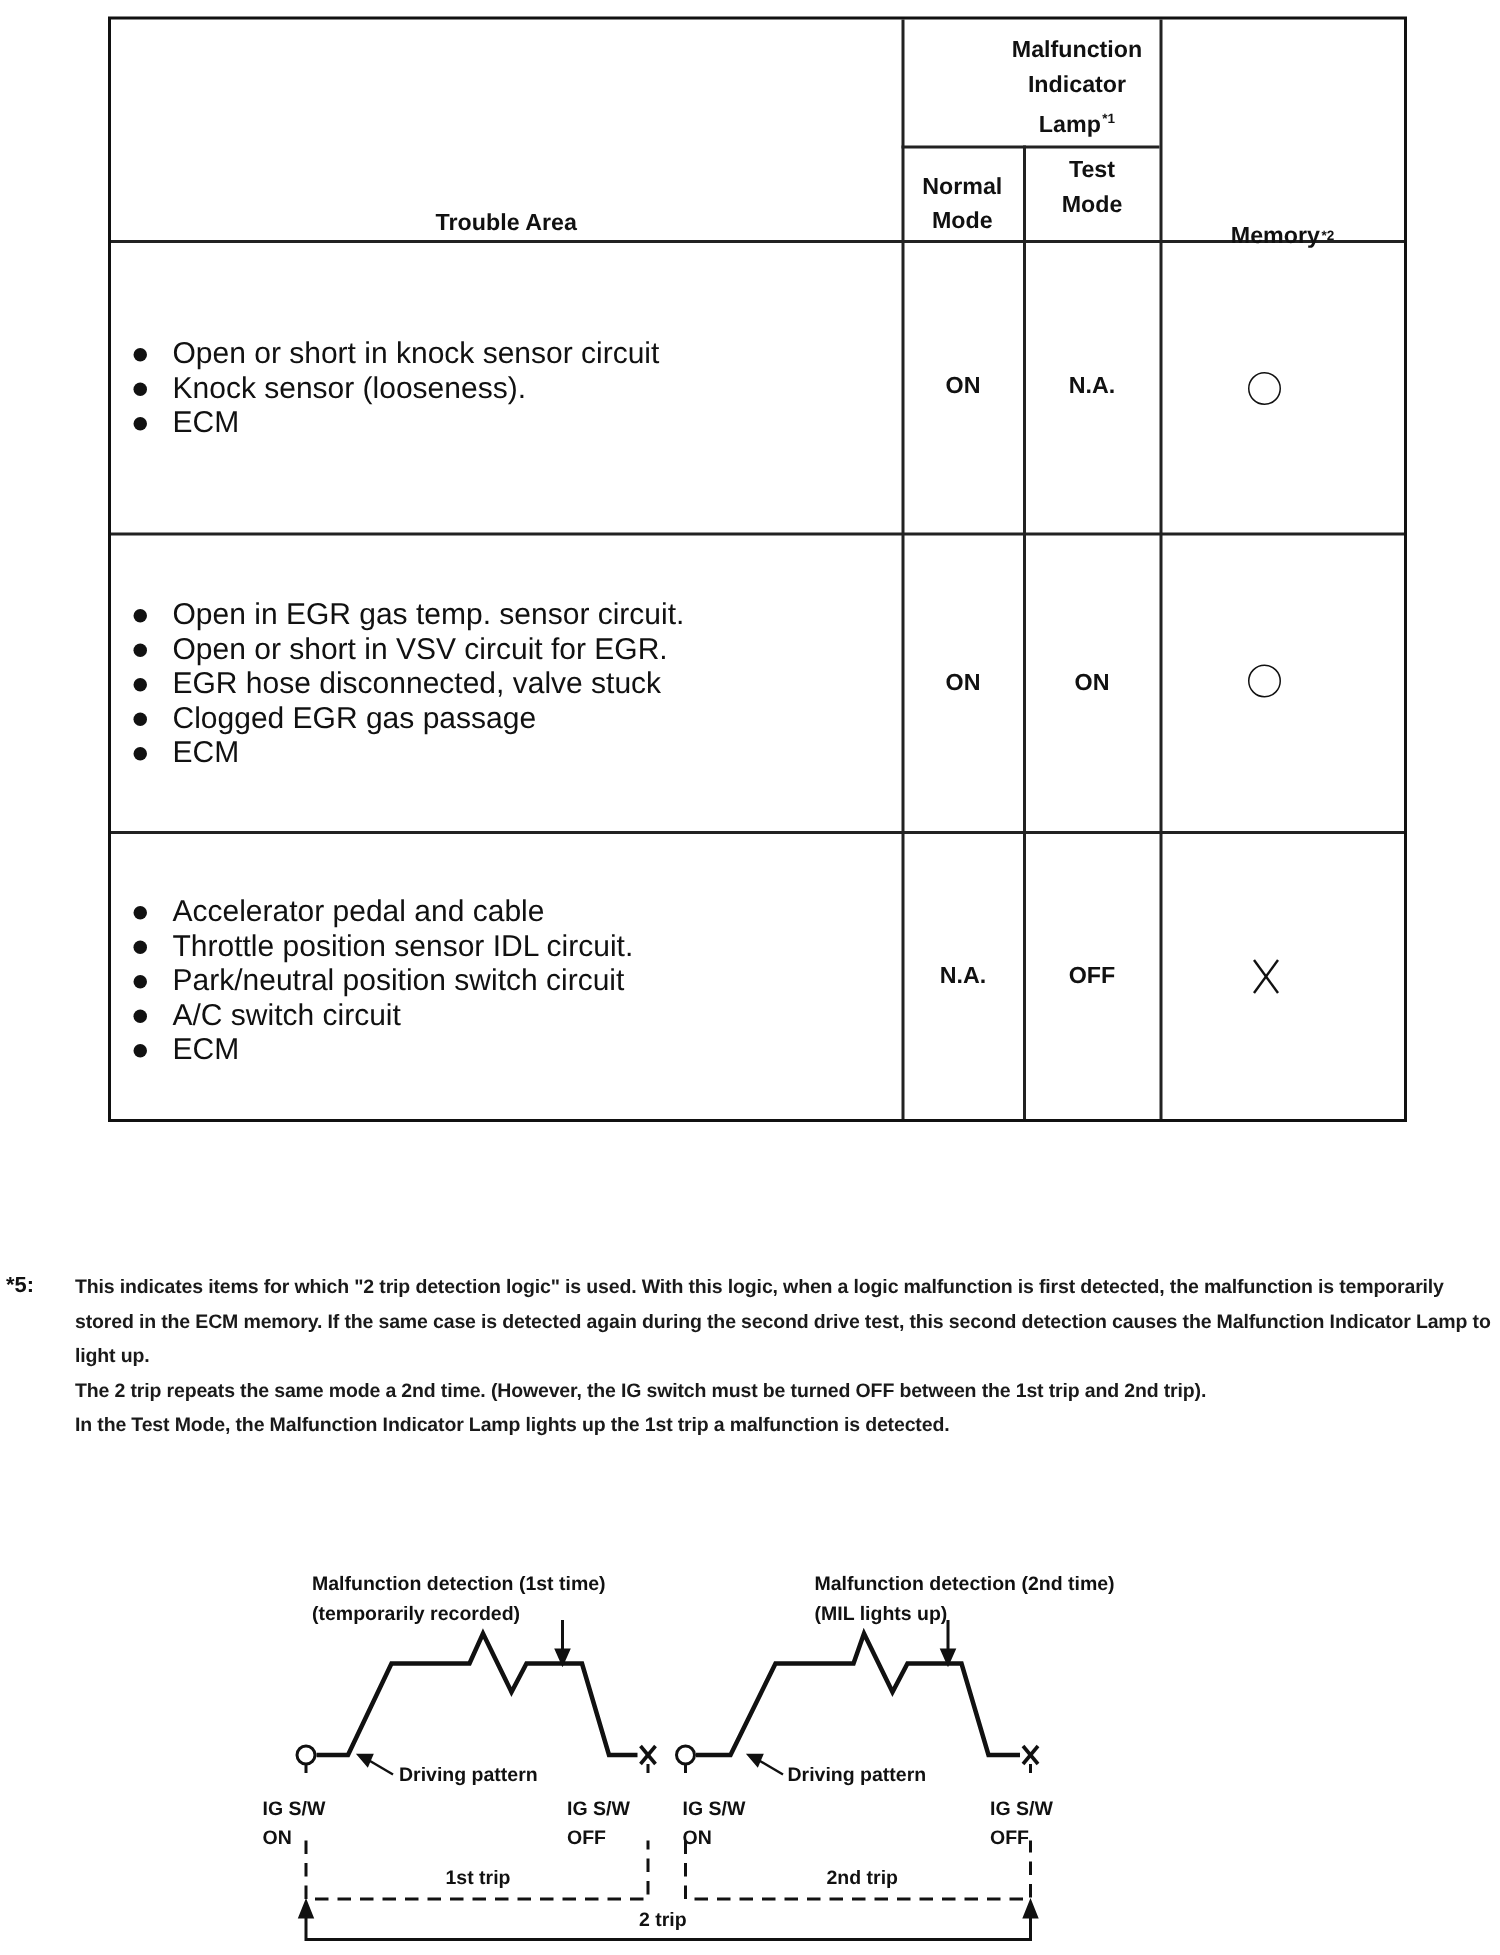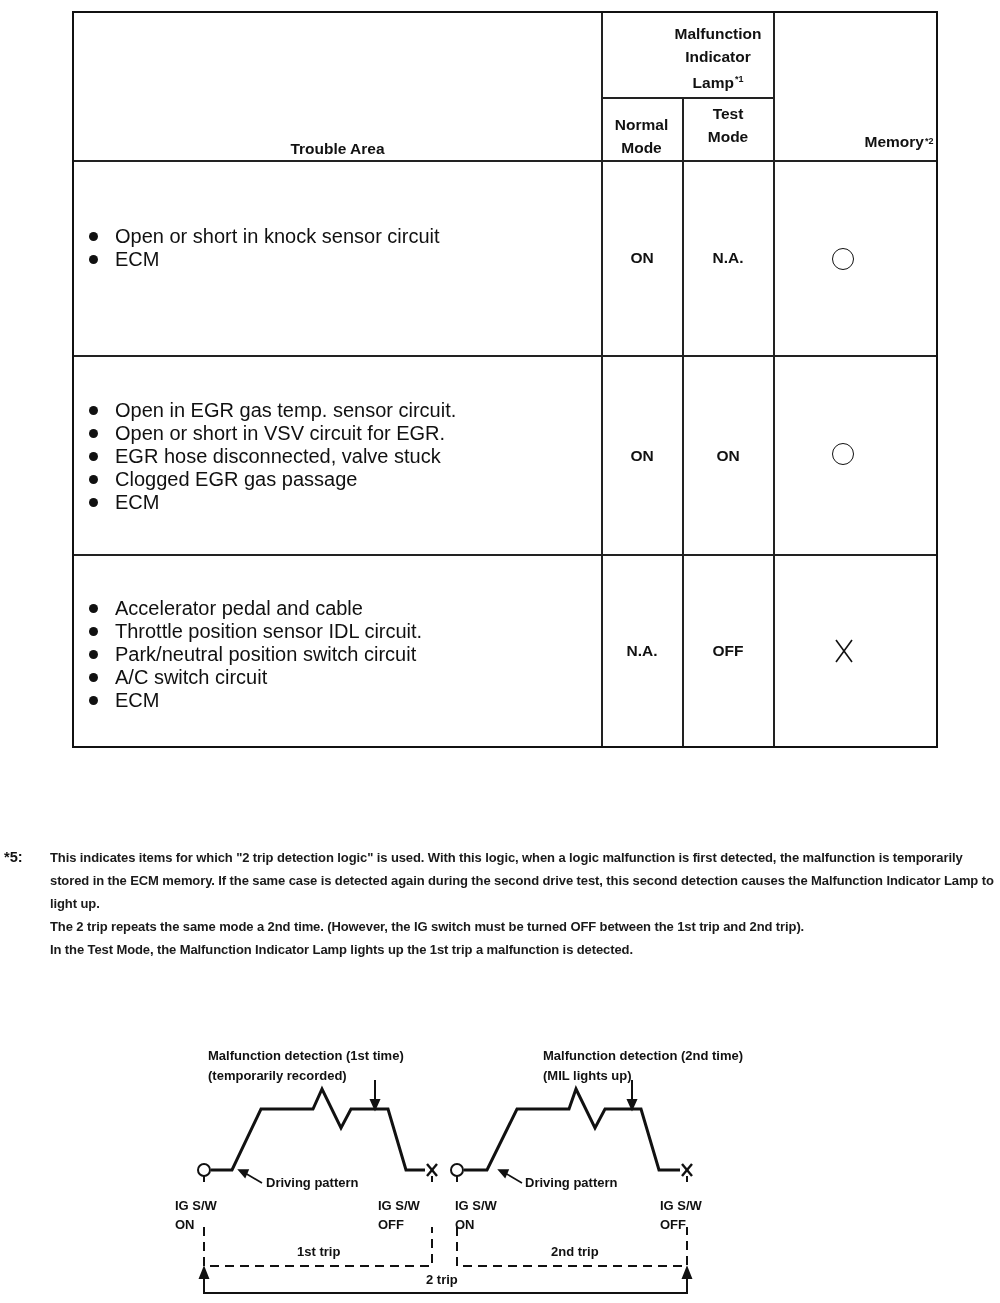--- a/index.html
+++ b/index.html
@@ -68,27 +68,28 @@
     <div style="width:110px; text-align:center;">
       <span>Malfunction Indicator Lamp</span><sup>*1</sup>
     </div>
   </div>
   <div class="hdr-text" style="left:527px; top:86px; width:81px; height:60px;border-radius:28px;">
     <span style="width:60px;">Normal Mode</span>
   </div>
   <div class="hdr-text" style="left:609px; top:86px; width:90px; height:49px;">
     <span style="width:50px;">Test Mode</span>
   </div>
-  <div class="hdr-text" style="left:700px; top:0; width:162px; height:140px;margin-left:44px;">
+  <div class="hdr-text" style="left:700px; top:16px; width:162px; height:140px;">
     <span>Memory</span>
       <sup style="vertical-align:8px;">*2</sup>
   </div>
 
   <ul class="cell-list" style="top:212px;">
     <li>Open or short in knock sensor circuit</li>
+    <li>Knock sensor (looseness).</li>
     <li>ECM</li>
   </ul>
   <div class="val" style="left:528px; top:148px; width:80px; height:194px;">
       <span>ON</span>
     </div>
   <div class="val" style="left:609px; top:148px; width:90px; height:194px;">
       <span>N.A.</span>
     </div>
   <div class="mem-circle" style="left:758px; top:235px;"></div>
 

